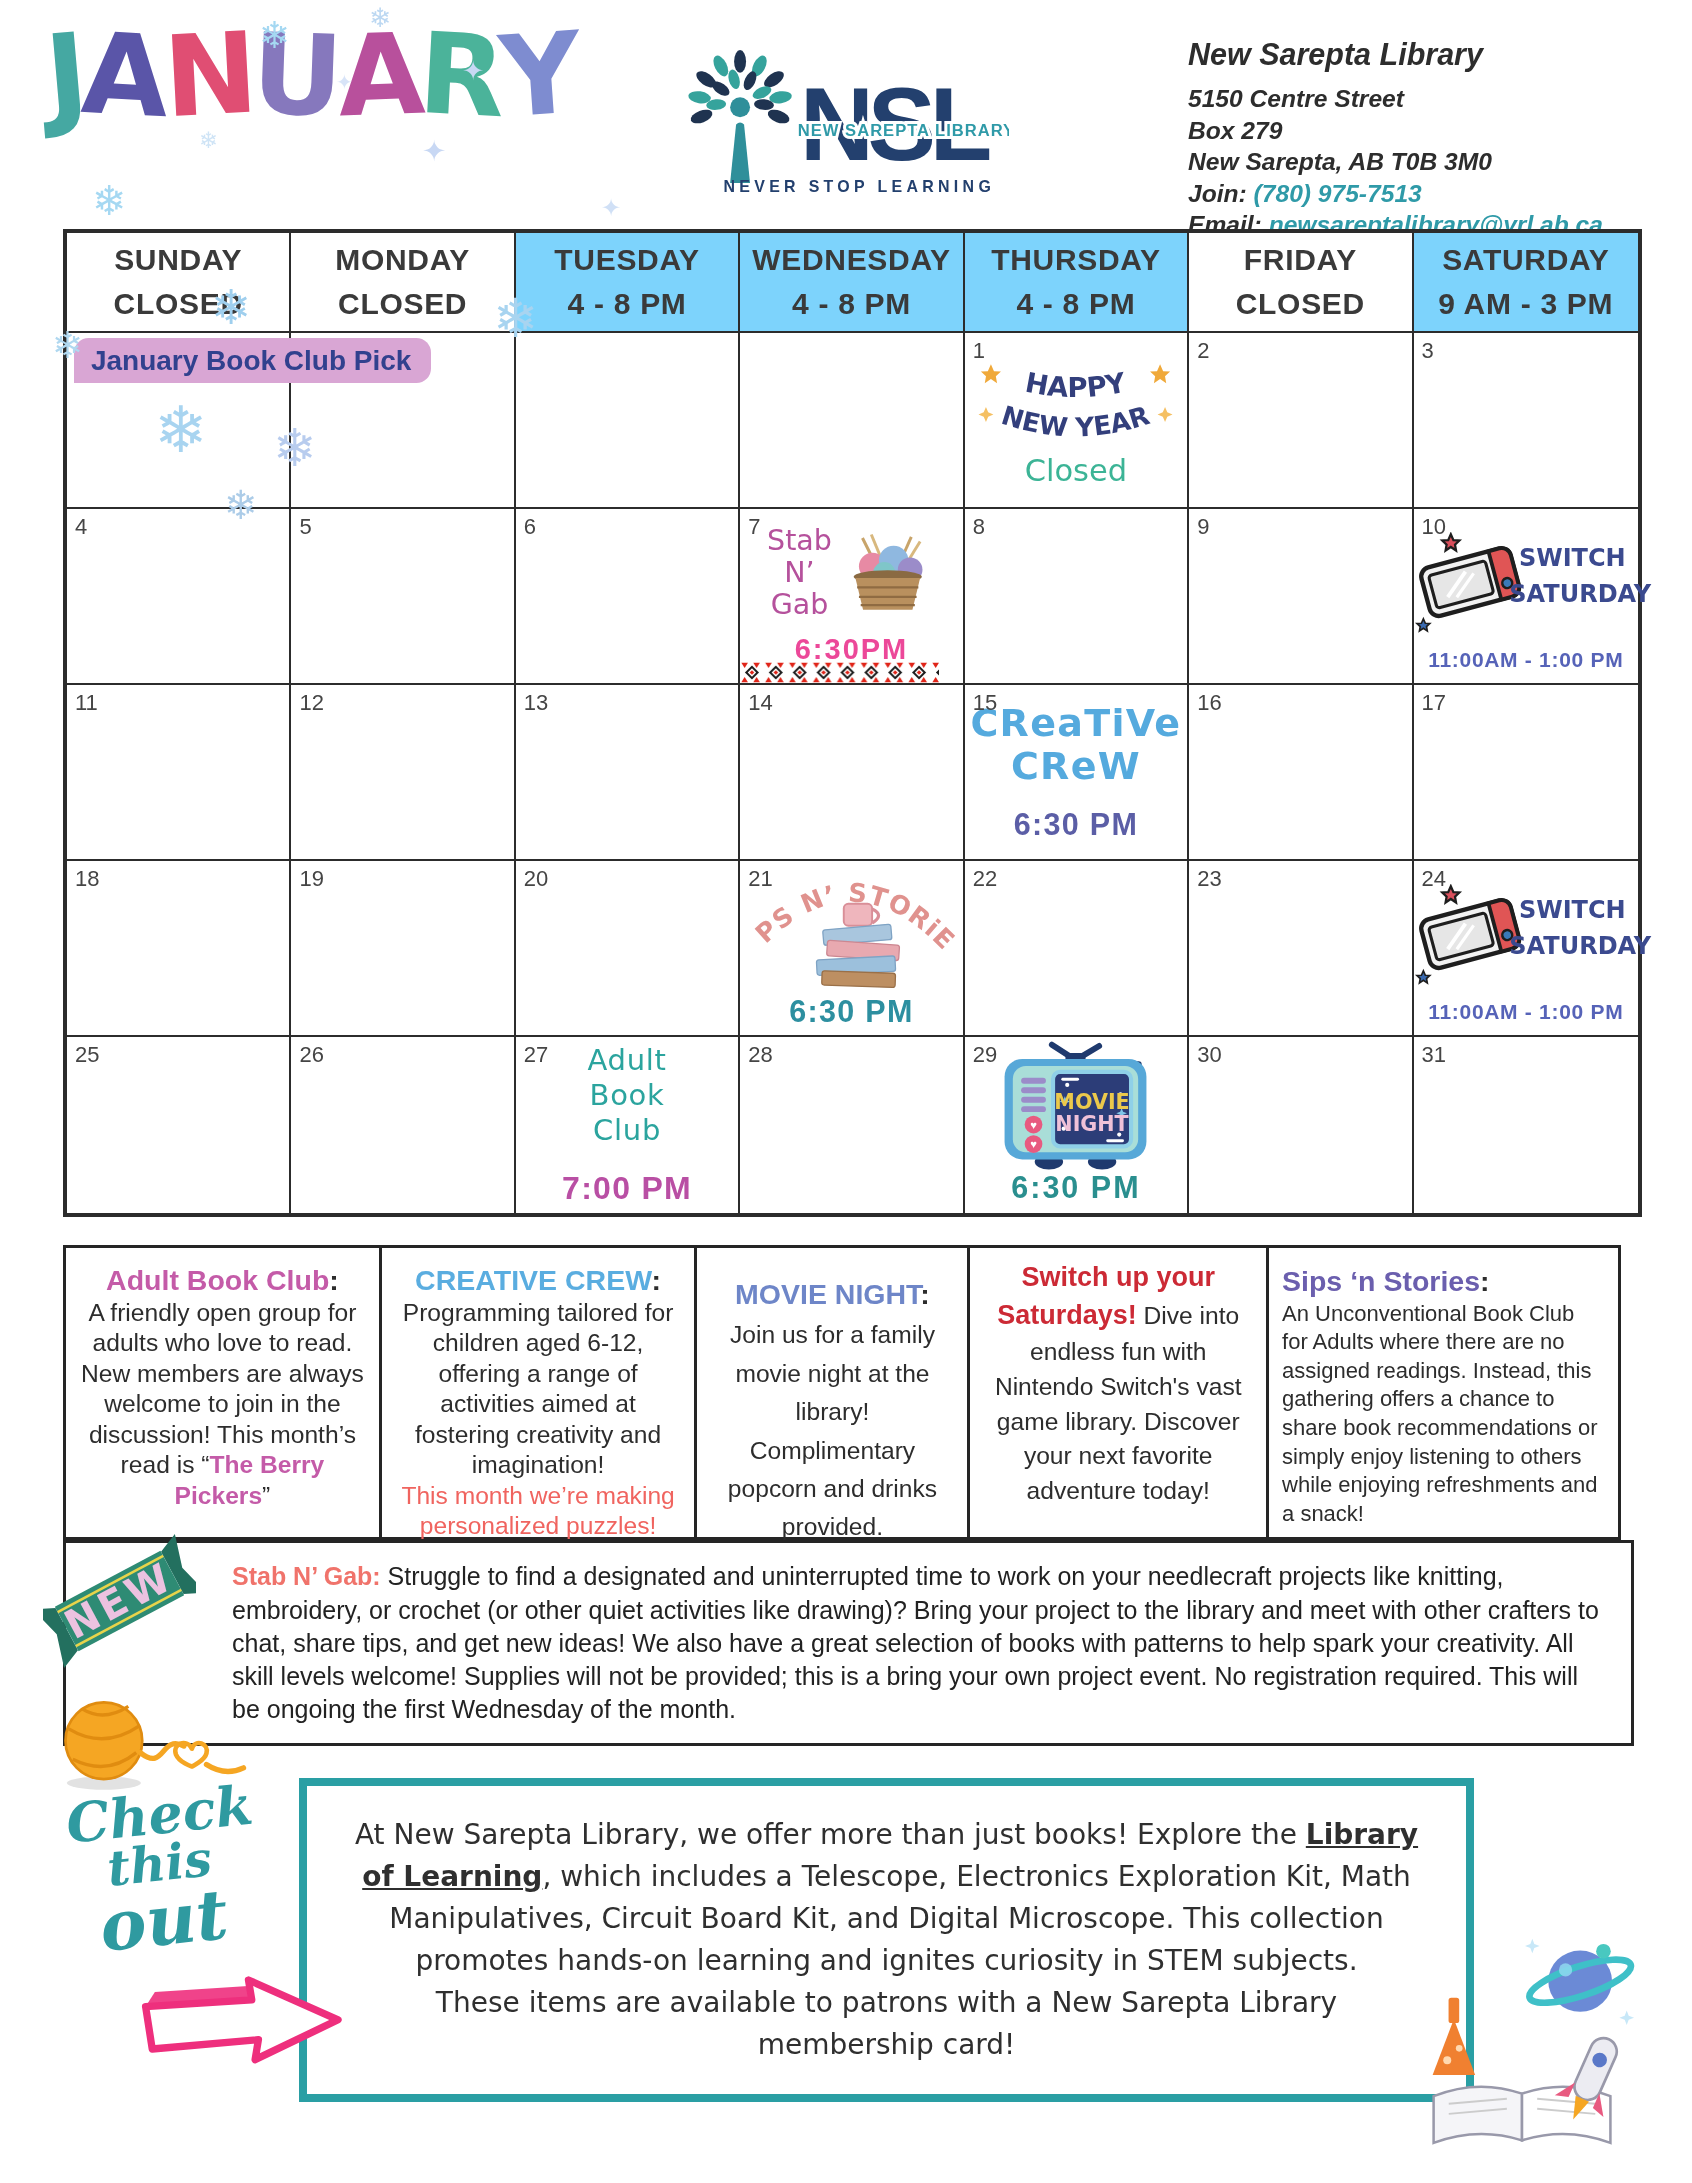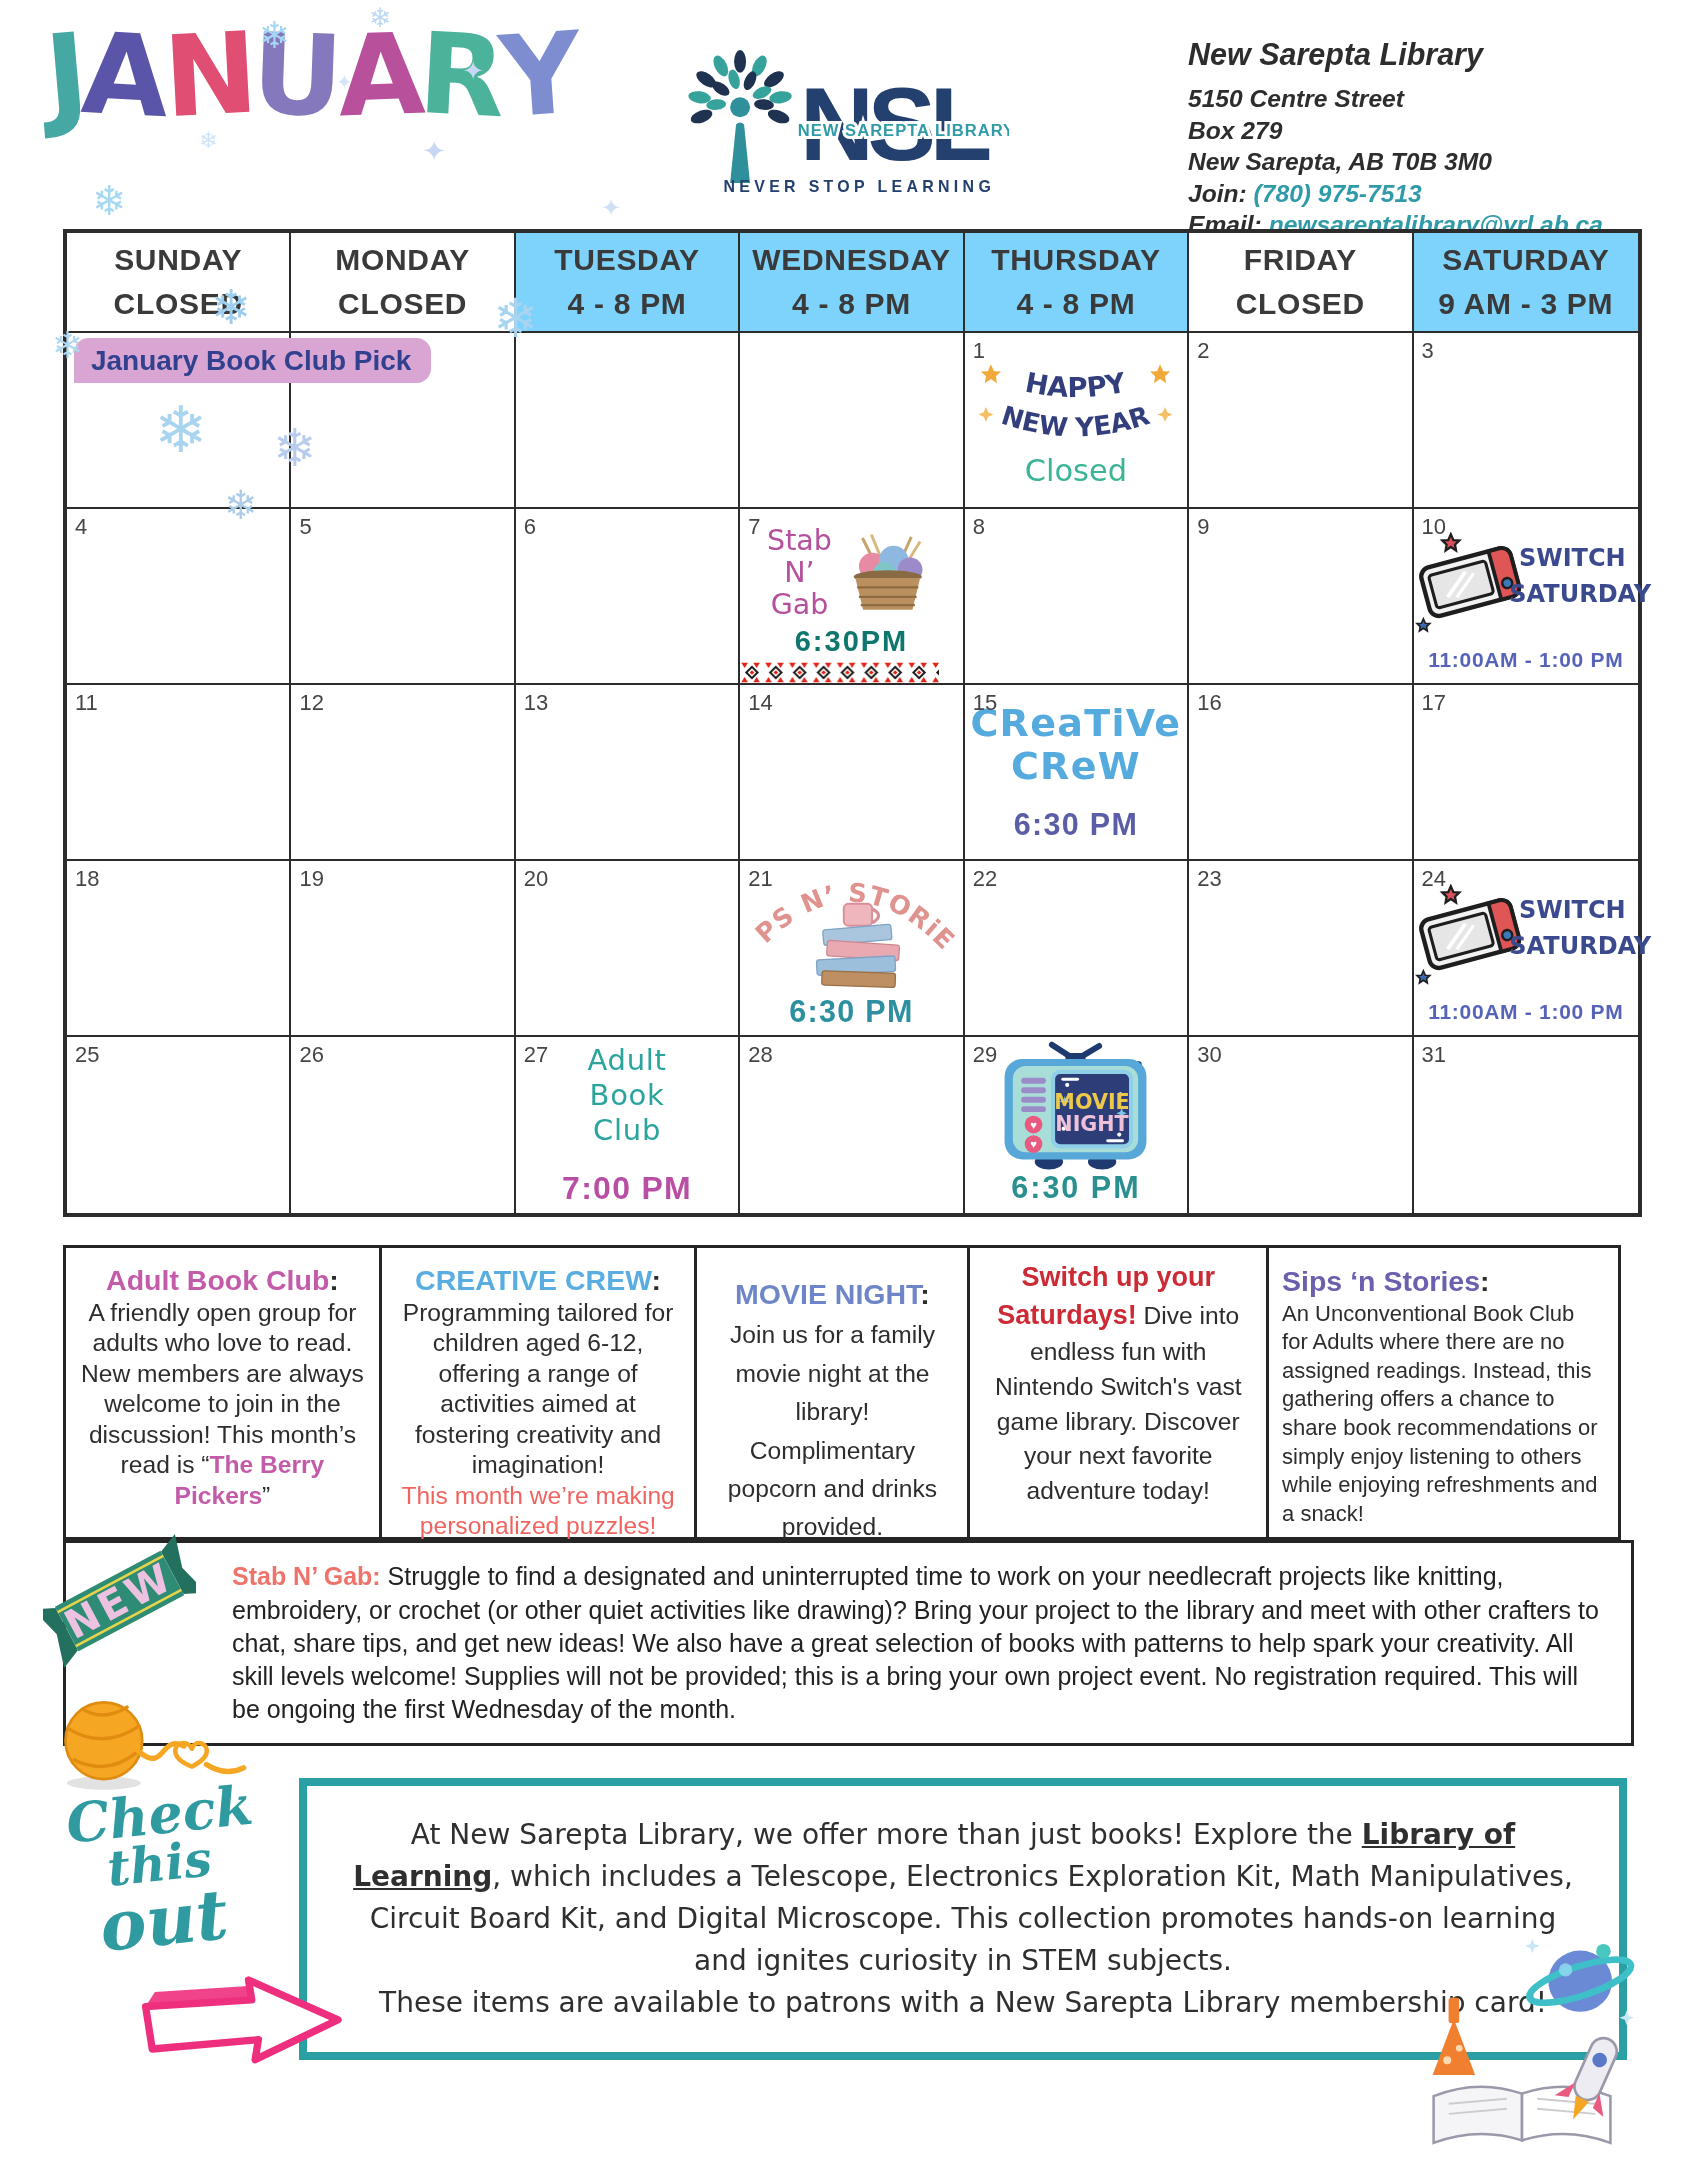--- a/index.html
+++ b/index.html
@@ -46,21 +46,21 @@
   .bcb .b1{display:inline-block;background:#d9a6d4;padding:9.3px 20px 8px 17.3px;
     border-radius:14.6px 14.6px 14.6px 0;}
   .bcb .b2{display:block;background:#d9a6d4;padding:9.3px 20px 10.6px 17.3px;margin-top:-4px;
     border-radius:0 14.6px 14.6px 14.6px;width:max-content;}
   
   .closed{font-size:30.5px;color:#3cb496;font-family:"DejaVu Sans",sans-serif;margin-top:1.3px;}
   
   .stabrow{display:flex;align-items:center;justify-content:center;gap:4px;margin-top:6.6px;}
   .stabtitle{font-family:"DejaVu Sans",sans-serif;font-weight:500;font-size:28.5px;
     color:#b5519c;line-height:1.12;}
-  .stabtime{font-weight:bold;font-size:29px;color:#0f766e;letter-spacing:2px;margin-top:4px;}
+  .stabtime{font-weight:bold;font-size:29px;color:#ec4899;letter-spacing:2px;margin-top:12px;}
   .xstitch{position:absolute;left:0;right:0;bottom:0;height:21px;}
   
   .swcell .swsvg{position:absolute;left:0px;top:22.6px;}
   .swtxt{position:absolute;right:2.7px;top:30.5px;width:126px;text-align:center;
     font-family:"DejaVu Sans",sans-serif;font-weight:bold;font-size:24px;color:#3b4a8f;line-height:1.5;}
   .swtime{position:absolute;bottom:10.6px;left:0;right:0;text-align:center;
     font-weight:bold;font-size:21px;color:#5663b8;letter-spacing:0.7px;}
   
   .cctitle{font-family:"DejaVu Sans",sans-serif;font-weight:bold;font-size:38px;
     color:#55aade;line-height:1.15;letter-spacing:1.3px;}
@@ -99,21 +99,21 @@
   .newribbon{position:absolute;left:-22.6px;top:-35px;}
   .yarn{position:absolute;left:-12px;bottom:-52px;}
   
   .script{position:absolute;left:72px;top:1789px;transform:rotate(-6deg);
     color:#2f9aa0;font-family:"DejaVu Serif",serif;font-style:italic;font-weight:bold;
     line-height:0.95;z-index:2;}
   .script .s1{font-size:54px;}
   .script .s2{font-size:49px;margin-left:36px;}
   .script .s3{font-size:69px;margin-left:22.6px;}
   .arrow{position:absolute;left:131px;top:1948px;z-index:2;}
-  .cobox{position:absolute;left:299px;top:1778px;width:1328px;box-sizing:border-box;
+  .cobox{position:absolute;left:299px;top:1778px;width:1175px;box-sizing:border-box;
     border:8px solid #2a9fa4;background:#fff;padding:28px 41px;text-align:center;
     font-family:"DejaVu Sans",sans-serif;font-size:28px;line-height:1.5;color:#2f2f2f;z-index:1;}
   .cobox .lol{font-weight:bold;text-decoration:underline;}
   .stemart{position:absolute;left:1414px;top:1918px;z-index:4;}
 </style>
 </head>
 <body>
 
 <div class="january">
   <span>J</span><span>A</span><span>N</span><span>U</span><span>A</span><span>R</span><span>Y</span>

